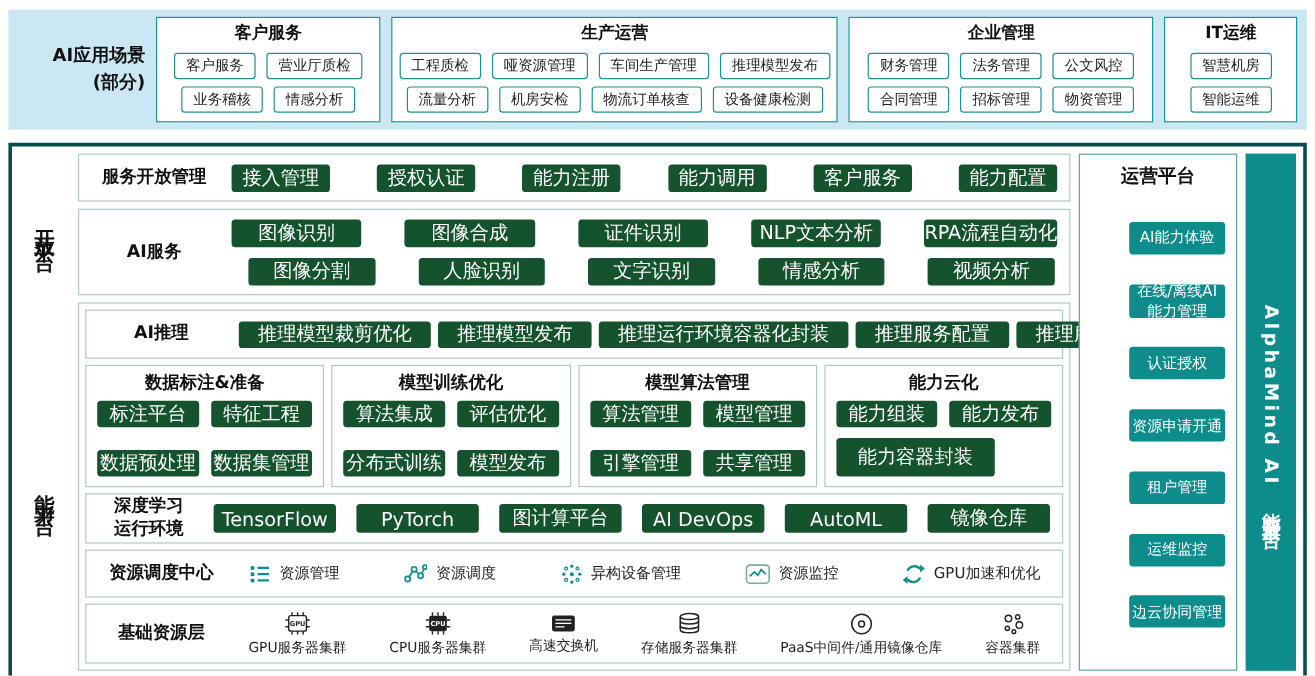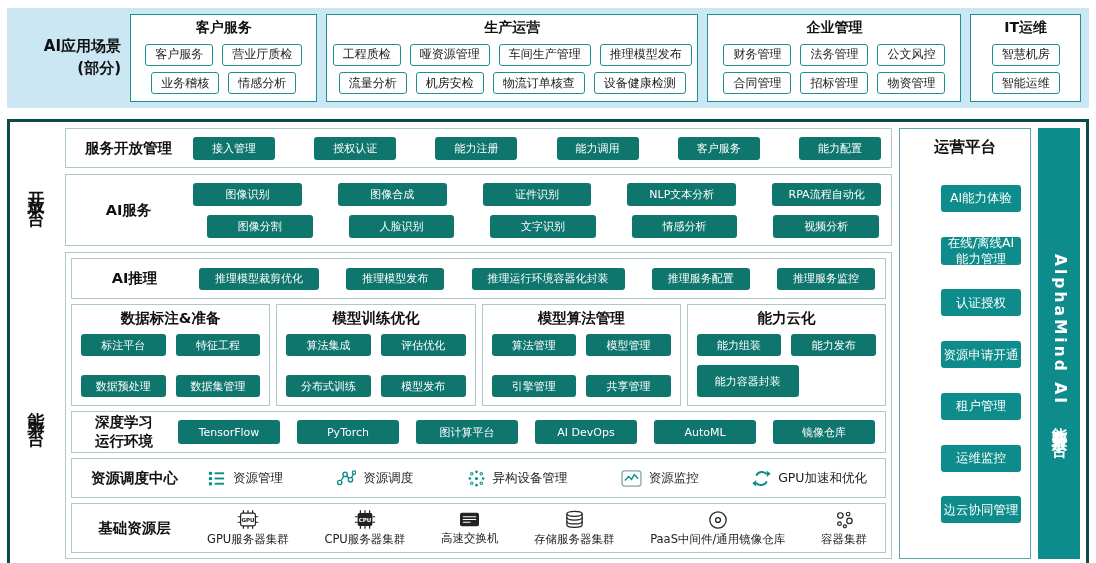--- a/index.html
+++ b/index.html
@@ -22,32 +22,32 @@
   .label-col { width:42px; display:flex; flex-direction:column; gap:8px; flex-shrink:0; }
   .vlabel { writing-mode:vertical-rl; text-orientation:upright; display:flex; align-items:center; justify-content:center; font-weight:700; font-size:17px; letter-spacing:6px; }
   .vlabel.open { height:124px; }
   .vlabel.cap { flex:1; }
 
   .center-col { flex:1; min-width:0; display:flex; flex-direction:column; gap:6px; }
   .section { border:1px solid #AFC8C8; display:flex; align-items:center; padding:4px 10px; gap:12px; background:#fff; }
   .sec-title { font-weight:700; font-size:14.5px; text-align:center; flex-shrink:0; line-height:1.3; }
   .w105 { width:105px; }
 
-  .btn { background:#0f766e; color:#fff; font-size:11px; border-radius:3px; display:flex; align-items:center; justify-content:center; height:22px; white-space:nowrap; text-align:center; }
+  .btn { background:#14532d; color:#fff; font-size:16px; border-radius:3px; display:flex; align-items:center; justify-content:center; height:22px; white-space:nowrap; text-align:center; }
 
   .svc-row { flex:1; display:flex; justify-content:space-between; align-items:center; }
   .svc-row .btn { width:82px; height:23px; }
 
   .ai-grids { flex:1; display:flex; flex-direction:column; gap:9px; }
   .grid5 { display:grid; grid-template-columns:repeat(5,1fr); column-gap:36px; }
   .grid5 .btn { height:23px; }
   .grid5.shift { padding-left:14px; padding-right:2px; }
 
   .cap-box { flex:1; border:1px solid #AFC8C8; padding:5px; display:flex; flex-direction:column; gap:5px; }
-  .inference-row { flex:1; display:flex; justify-content:space-between; align-items:center; gap:24px; }
+  .inference-row { flex:1; display:flex; justify-content:space-between; align-items:center; gap:6px; }
   .inference-row .btn { padding:0 16px; }
   .h36{height:41px;} .h42{height:42px;} .h40{height:40px;} .h50{height:50px;}
 
   .groups-row { flex:1; display:grid; grid-template-columns:repeat(4,1fr); gap:6px; }
   .gbox { border:1px solid #AFC8C8; padding:4px 9px 8px; display:flex; flex-direction:column; align-items:center; gap:6px; background:#fff; }
   .gbox-title { font-weight:700; font-size:14.5px; }
   .gbox-grid { display:grid; grid-template-columns:1fr 1fr; gap:9px 10px; width:100%; flex:1; align-content:space-between; }
   .span-left { grid-column:1 / span 2; justify-self:start; padding:16px 18px; }
 
   .dl-row { flex:1; display:flex; align-items:center; gap:17px; }

